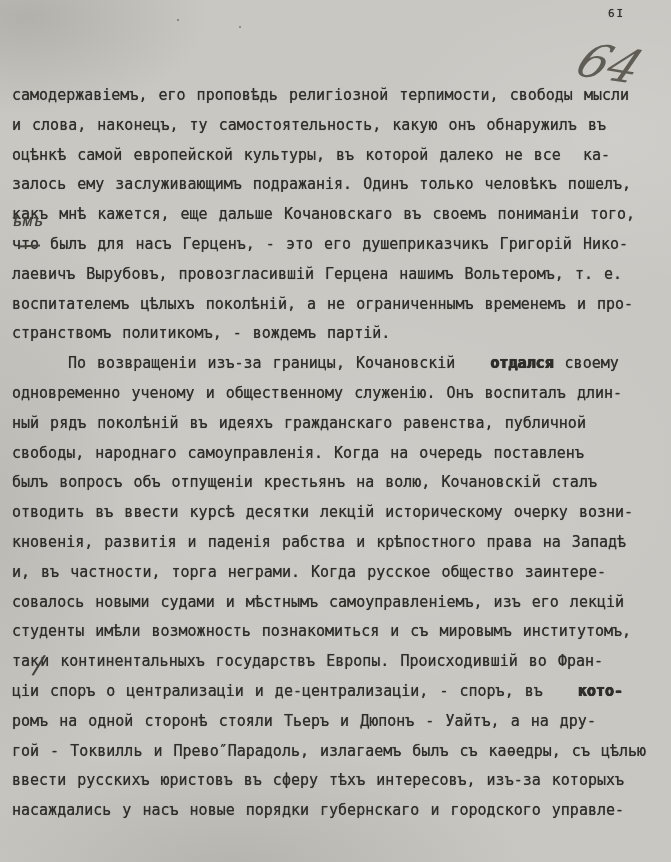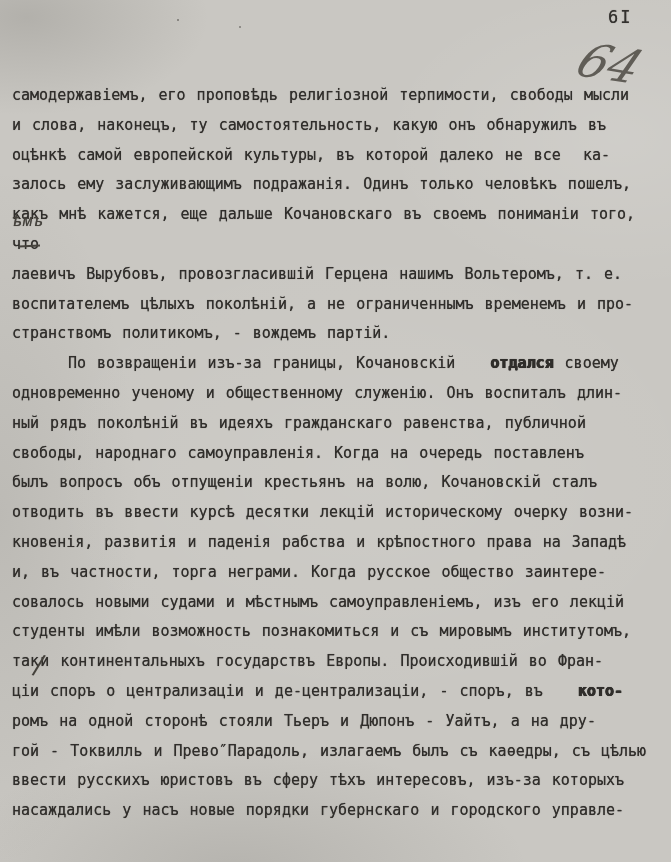--- a/index.html
+++ b/index.html
@@ -16,21 +16,21 @@
       radial-gradient(2px 2px at 240px 27px, rgba(55,52,48,.8), transparent 70%),
       radial-gradient(260px 140px at 4% 2%, rgba(88,86,80,.20), transparent 70%),
       radial-gradient(200px 500px at 0% 60%, rgba(95,93,87,.12), transparent 70%),
       radial-gradient(420px 180px at 35% 101%, rgba(80,78,72,.16), transparent 70%),
       radial-gradient(340px 220px at 92% 16%, rgba(255,255,255,.12), transparent 70%),
       radial-gradient(500px 340px at 55% 55%, rgba(255,255,255,.07), transparent 70%),
       #c9c7c2;
   }
   .page-num-typed {
     position:absolute; top:7px; left:608px;
-    font-size:17px; letter-spacing:2px; color:#33312e;
+    font-size:11px; letter-spacing:2px; color:#33312e;
     text-shadow:0 0 .7px rgba(45,43,40,.8);
   }
   .page-num-hand {
     position:absolute; top:36px; left:580px;
     font-family:"DejaVu Serif",serif; font-style:italic;
     font-size:47px; color:#55524b; opacity:.9;
     transform:rotate(9deg) skewX(-16deg);
   }
   .text-block {
     position:absolute; left:12px; top:81px; width:640px;
@@ -72,21 +72,21 @@
 
 <div class="paper">
   <div class="page-num-typed">6I</div>
   <div class="page-num-hand">64</div>
   <div class="text-block">
       <div class="line"><span>самодержавіемъ, его проповѣдь религіозной терпимости, свободы мысли</span></div>
       <div class="line"><span>и слова, наконецъ, ту самостоятельность, какую онъ обнаружилъ въ</span></div>
       <div class="line"><span>оцѣнкѣ самой европейской культуры, въ которой далеко не все  ка-</span></div>
       <div class="line"><span>залось ему заслуживающимъ подражанія. Одинъ только человѣкъ пошелъ,</span></div>
       <div class="line"><span>какъ мнѣ кажется, еще дальше Кочановскаго въ своемъ пониманіи того,</span></div>
-      <div class="line"><span>ч</span><span class="strike">то<span class="annotation">ѣмъ</span></span></div>
+      <div class="line"><span>ч</span><span class="strike">то<span class="annotation">ѣмъ</span></span><span> былъ для насъ Герценъ, - это его душеприказчикъ Григорій Нико-</span></div>
       <div class="line"><span>лаевичъ Вырубовъ, провозгласившій Герцена нашимъ Вольтеромъ, т. е.</span></div>
       <div class="line"><span>воспитателемъ цѣлыхъ поколѣній, а не ограниченнымъ временемъ и про-</span></div>
       <div class="line"><span>странствомъ политикомъ, - вождемъ партій.</span></div>
       <div class="line indent"><span>По возвращеніи изъ-за границы, Кочановскій </span><span class="bold">отдался</span><span> своему</span></div>
       <div class="line"><span>одновременно ученому и общественному служенію. Онъ воспиталъ длин-</span></div>
       <div class="line"><span>ный рядъ поколѣній въ идеяхъ гражданскаго равенства, публичной</span></div>
       <div class="line"><span>свободы, народнаго самоуправленія. Когда на очередь поставленъ</span></div>
       <div class="line"><span>былъ вопросъ объ отпущеніи крестьянъ на волю, Кочановскій сталъ</span></div>
       <div class="line"><span>отводить въ ввести курсѣ десятки лекцій историческому очерку возни-</span></div>
       <div class="line"><span>кновенія, развитія и паденія рабства и крѣпостного права на Западѣ</span></div>

